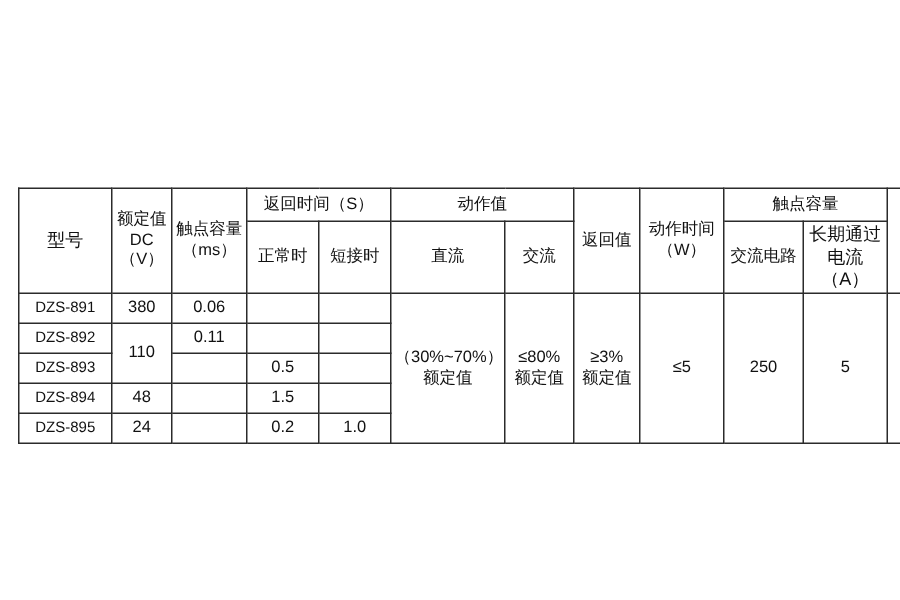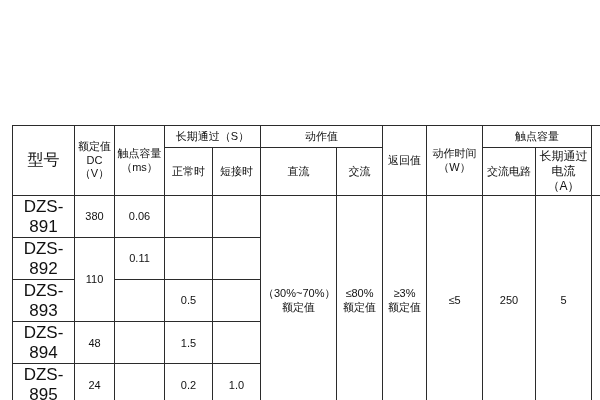--- a/index.html
+++ b/index.html
@@ -32,30 +32,30 @@
     text-align: center;
     vertical-align: middle;
     padding: 1px 2px;
     font-weight: normal;
     color: #111111;
   }
   .hdr-row td {
     height: 19px;
   }
   .model-cell {
-    font-size: 16px;
+    font-size: 12px;
   }
   .two-line {
     line-height: 1.25;
   }
   .body-row td {
     height: 17px;
   }
   .model-name {
-    font-size: 17px;
+    font-size: 10px;
     text-align: center;
   }
   .small {
     font-size: 12px;
   }
 </style>
 </head>
 <body>
 
 <div id="sheet">
@@ -78,21 +78,21 @@
       <tr class="hdr-row">
         <td rowspan="2" class="model-cell">型号</td>
         <td rowspan="2" class="two-line">
           <div>额定值</div>
           <div>DC（V）</div>
         </td>
         <td rowspan="2" class="two-line">
           <div>触点容量</div>
           <div>（ms）</div>
         </td>
-        <td colspan="2">长期通过（S）</td>
+        <td colspan="2">返回时间（S）</td>
         <td colspan="2">动作值</td>
         <td rowspan="2">返回值</td>
         <td rowspan="2" class="two-line">
           <div>动作时间</div>
           <div>（W）</div>
         </td>
         <td colspan="2">触点容量</td>
         <td rowspan="2" class="two-line">
           <div>质量</div>
           <div>（Kg）</div>

